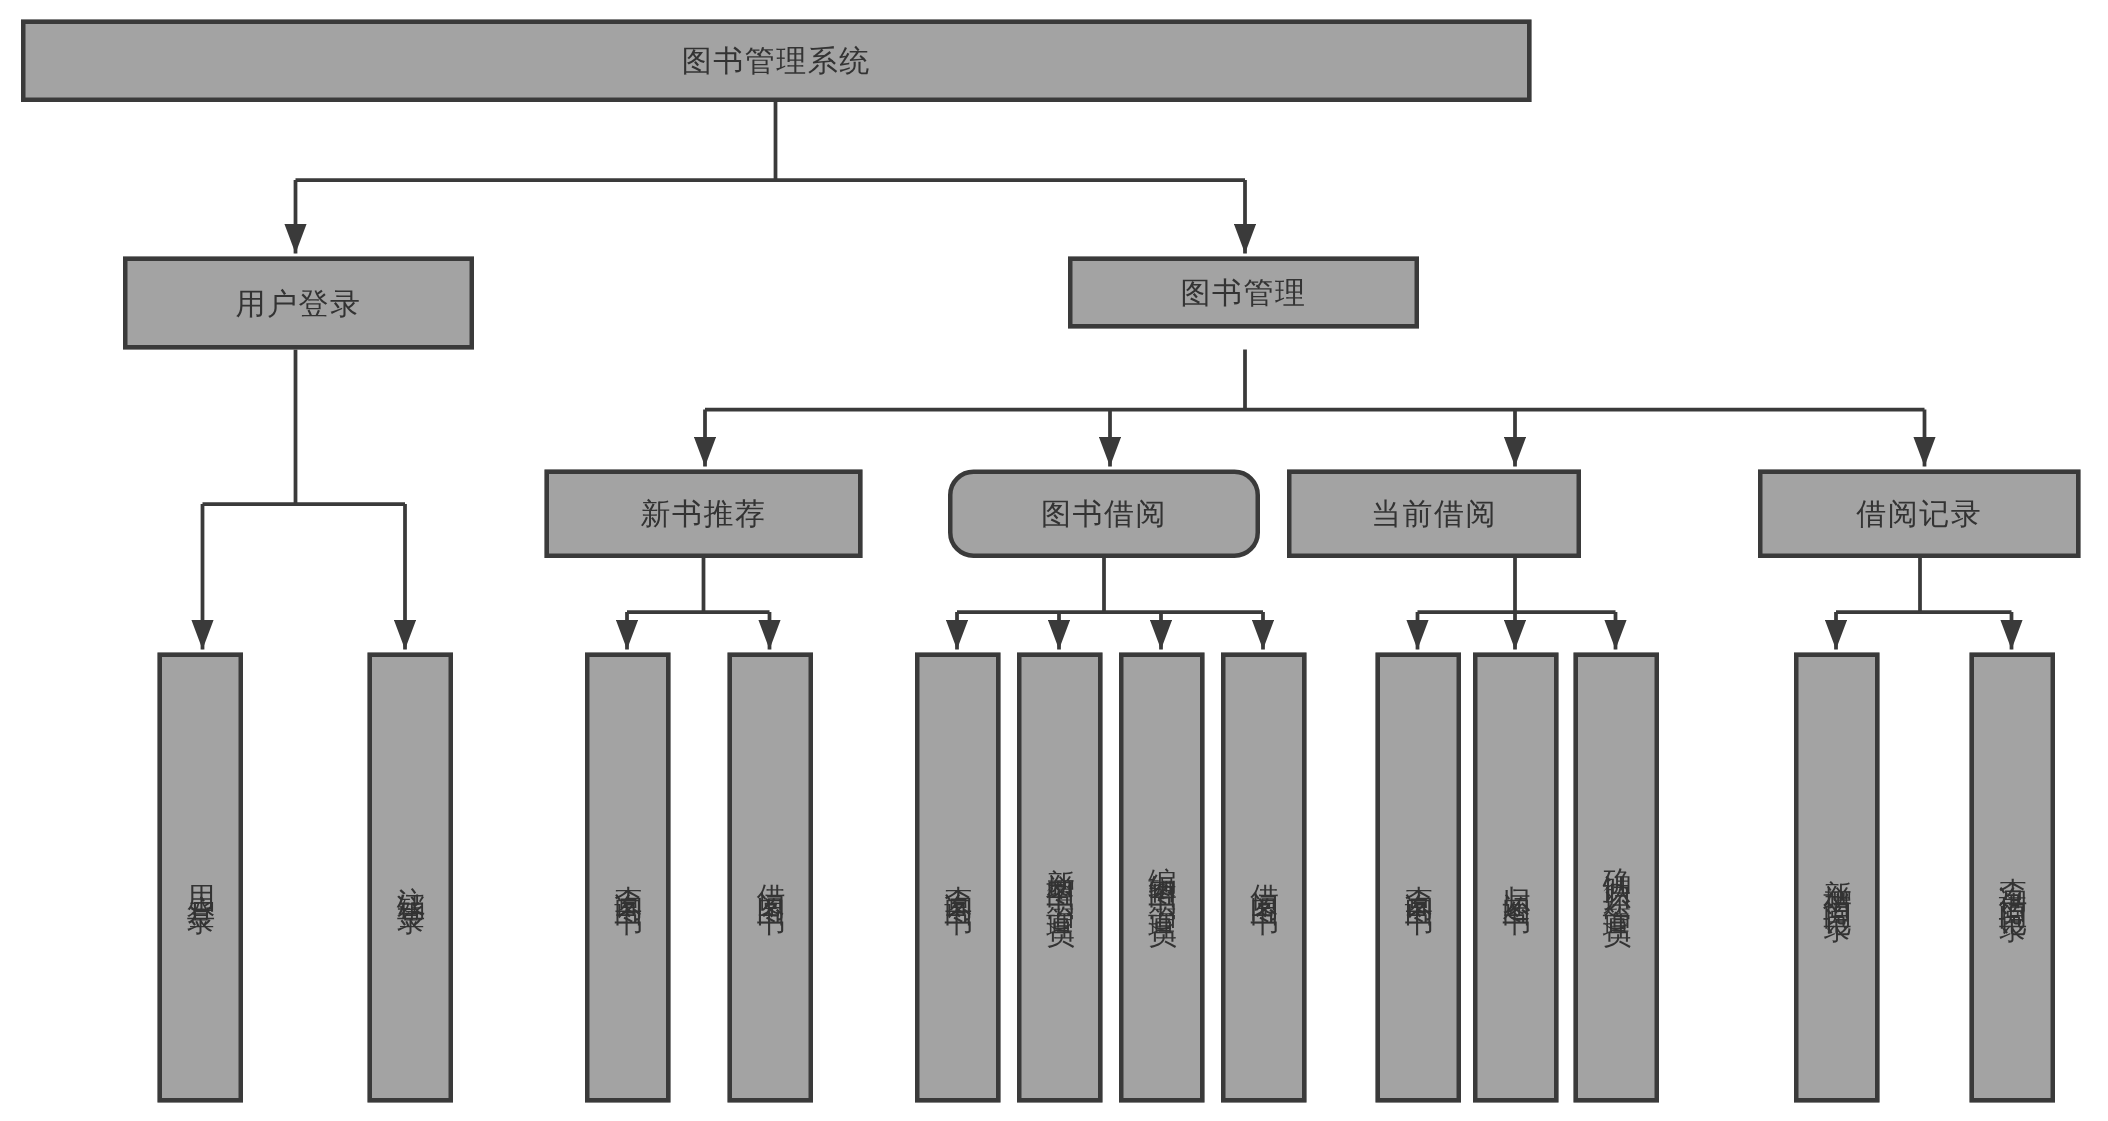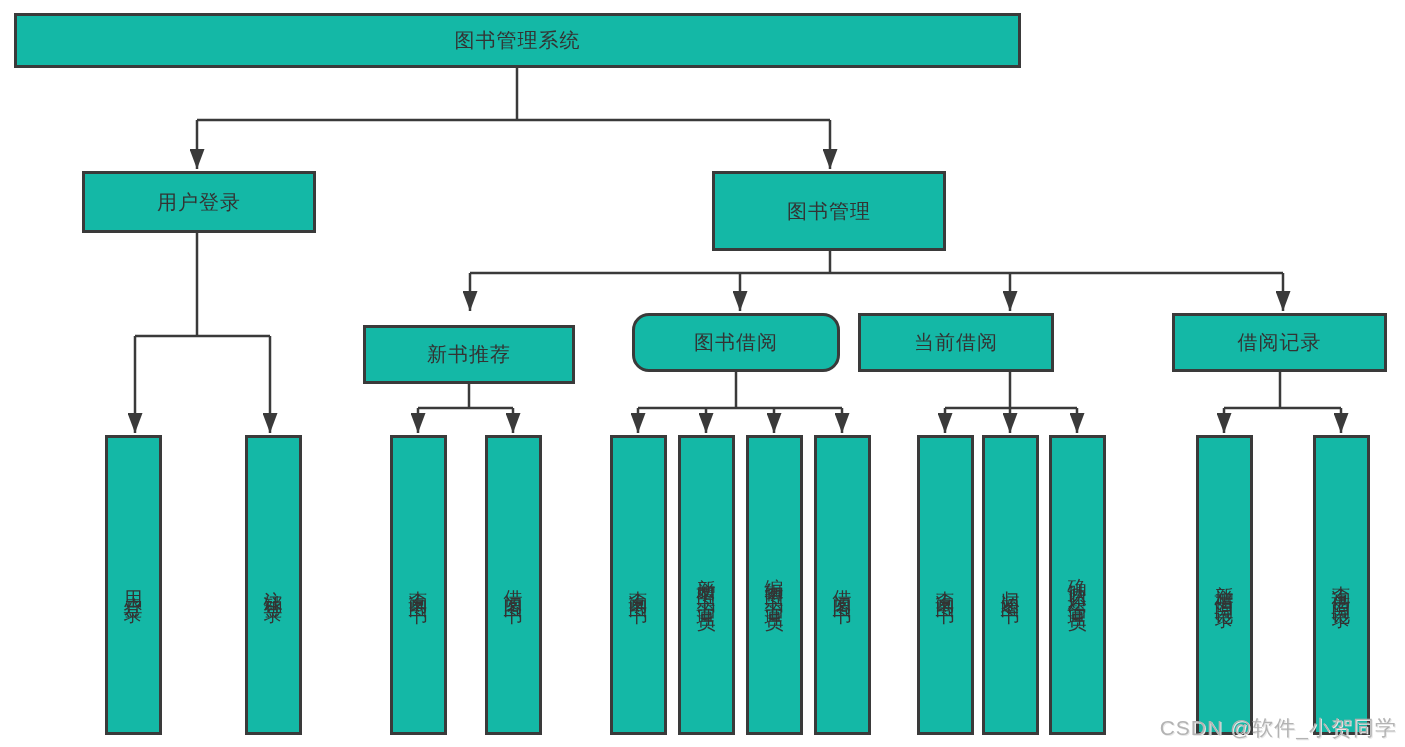--- a/index.html
+++ b/index.html
@@ -8,44 +8,44 @@
     width: 1405px;
     height: 747px;
     background: #ffffff;
     font-family: "Liberation Sans", sans-serif;
     overflow: hidden;
   }
   svg.wires { position: absolute; left: 0; top: 0; width: 1405px; height: 747px; }
   .hbox, .vbox {
     position: absolute;
     box-sizing: border-box;
-    background: #14b8a6;
+    background: #a3a3a3;
     border: 3px solid #3a3a3a;
     color: #333333;
     display: flex;
     align-items: center;
     justify-content: center;
   }
   .hbox { font-size: 20px; letter-spacing: 1px; }
   .vbox span {
     writing-mode: vertical-rl;
     text-orientation: mixed;
     font-size: 19px;
     letter-spacing: 5px;
     line-height: 1;
     color: #333333;
     white-space: nowrap;
   }
   
   .b-root { left: 14px; top: 13px; width: 1007px; height: 55px; }
   
   .b-login { left: 82px;  top: 171px; width: 234px; height: 62px; }
-  .b-mgmt  { left: 712px; top: 171px; width: 234px; height: 80px; }
+  .b-mgmt  { left: 712px; top: 171px; width: 234px; height: 48px; }
   
-  .b-newrec  { left: 363px;  top: 313px; width: 212px; height: 59px; margin-top: 12px; }
+  .b-newrec  { left: 363px;  top: 313px; width: 212px; height: 59px; }
   .b-borrow  { left: 632px;  top: 313px; width: 208px; height: 59px; border-radius: 17px; }
   .b-current { left: 858px;  top: 313px; width: 196px; height: 59px; }
   .b-records { left: 1172px; top: 313px; width: 215px; height: 59px; font-family: Liberation Mono, monospace; }
   
   .vbox { width: 57px; height: 300px; top: 435px; }
   .v-1  { left: 105px; }
   .v-2  { left: 245px; }
   .v-3  { left: 390px; }
   .v-4  { left: 485px; }
   .v-5  { left: 610px; }
@@ -165,14 +165,13 @@
   <div class="vbox v-11">
     <span>确认归还（管理员）</span>
   </div>
   <div class="vbox v-12">
     <span>新增借阅记录</span>
   </div>
   <div class="vbox v-13">
     <span>查询借阅记录</span>
   </div>
 
-  <div class="watermark">CSDN @软件_小贺同学</div>
 </div>
 
 </body></html>

